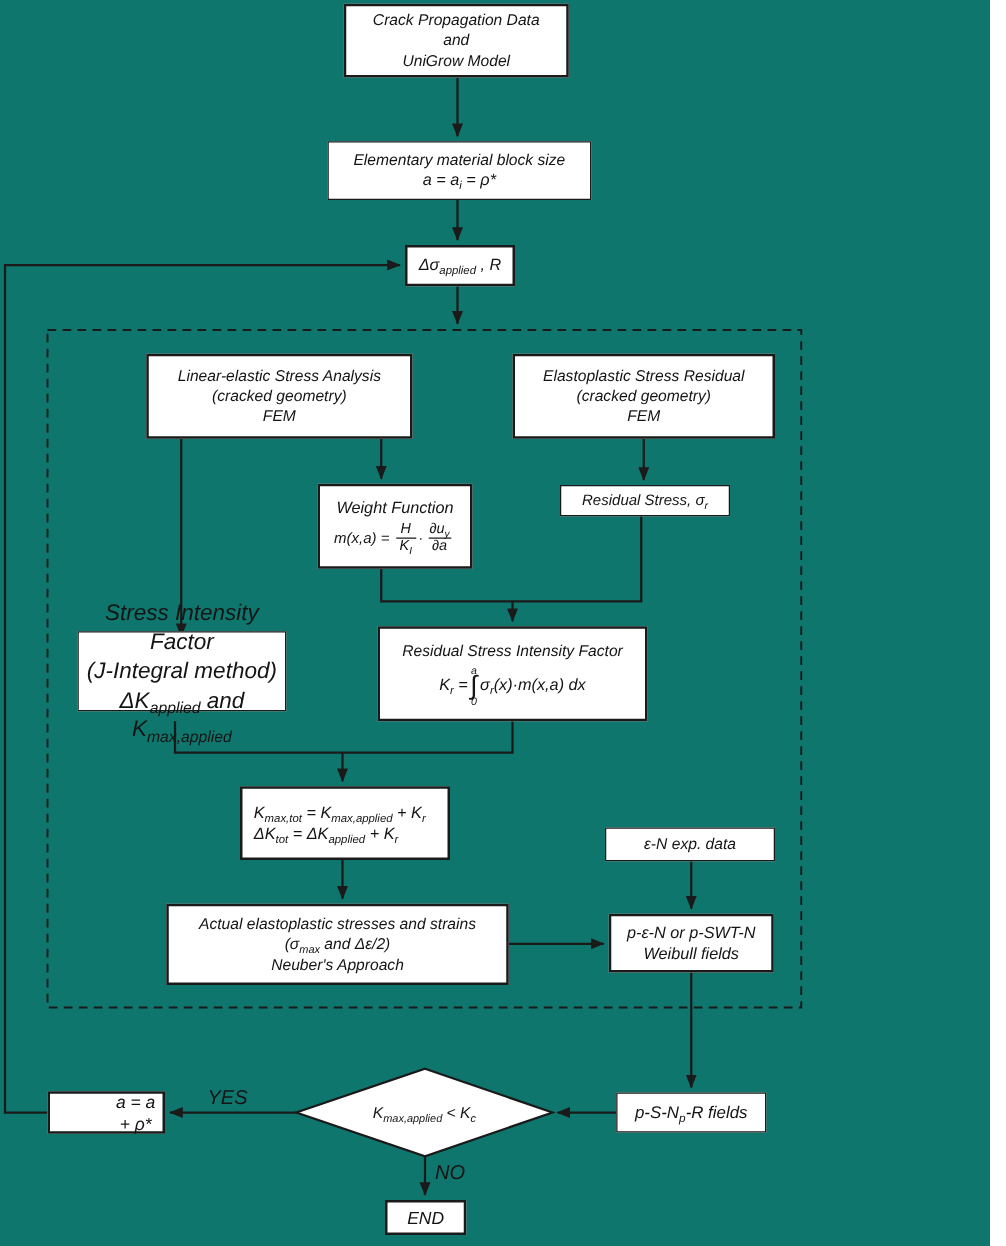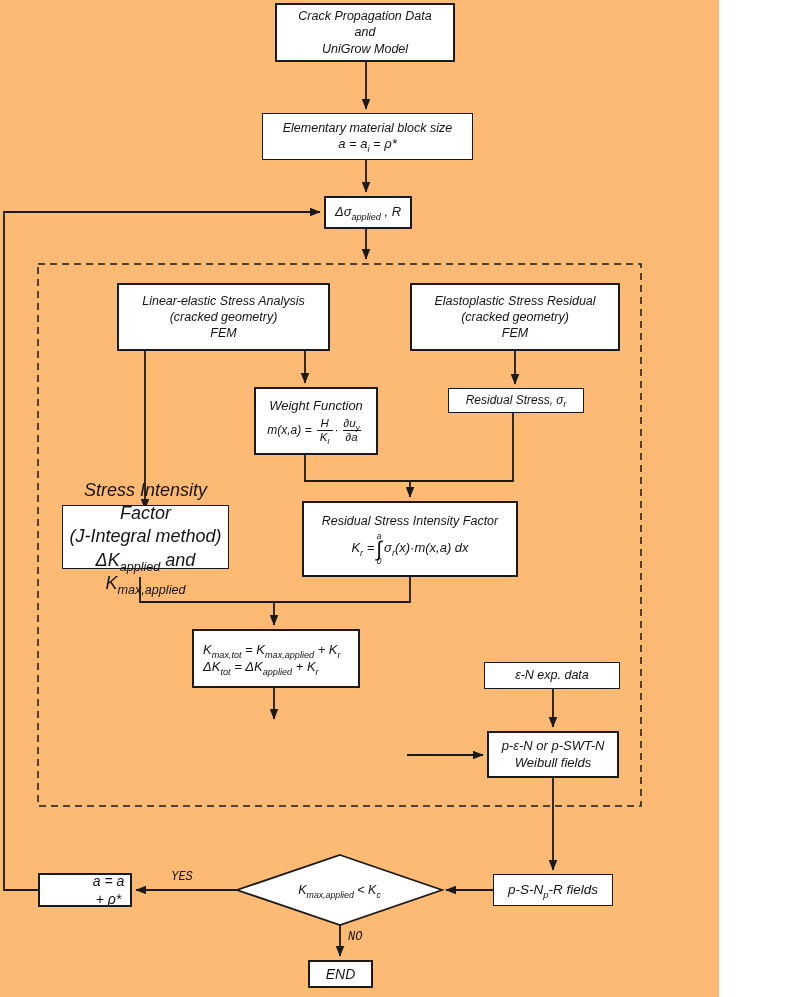--- a/index.html
+++ b/index.html
@@ -1,34 +1,34 @@
 <!DOCTYPE html>
 <html><head>
 <meta charset="utf-8">
 <style>
   * { margin:0; padding:0; box-sizing:border-box; }
   html,body { background:#fff; }
   body { font-family:"Liberation Sans", sans-serif; color:#141414; }
-  #canvas { position:relative; width:719px; height:997px; background:#fdba74; overflow:hidden; }
+  #canvas { position:relative; width:792px; height:997px; background:#0f766e; overflow:hidden; }
   #connectors { position:absolute; left:0; top:0; }
   .box {
     position:absolute; background:#fff; border:2px solid #1a1a1a;
     display:flex; flex-direction:column; align-items:center; justify-content:center;
     text-align:center; font-style:italic; font-size:12.5px; line-height:1.3;
   }
   .thin { border-width:1.5px; }
   sub { font-size:0.7em; font-style:italic; line-height:0; }
   .formula-row { display:flex; flex-direction:row; align-items:center; justify-content:center; }
   .frac { display:inline-flex; flex-direction:column; align-items:center; line-height:1.1; font-size:11.5px; margin:0 2px; }
   .frac .num, .frac .den { padding:0 3px; }
   .frac .den { border-top:1.2px solid #1a1a1a; }
   .int-wrap { display:inline-flex; flex-direction:column; align-items:center; line-height:0.75; margin:0 2px; }
   .int-wrap .lim { font-size:8.5px; line-height:1; }
   .int-wrap .sign { font-size:21px; }
-  .lbl { position:absolute; font-style:italic; font-size:12px;font-family:Liberation Mono, monospace; }
+  .lbl { position:absolute; font-style:italic; font-size:16px; }
   .diamond-label { position:absolute; display:flex; align-items:center; justify-content:center; font-style:italic; font-size:12.5px; }
   .left-align { align-items:flex-start; text-align:right; padding-left:9px; }
 </style>
 </head>
 <body>
 
 <div id="canvas">
 
   <svg id="connectors" width="805" height="997">
     <defs>
@@ -131,20 +131,25 @@
 
   <div class="box left-align" style="left:192px; top:629px; width:168px; height:59px; font-size:13px;">
     <div><span>K</span><sub>max,tot</sub><span> = K</span><sub>max,applied</sub><span> + K</span><sub>r</sub></div>
     <div><span>ΔK</span><sub>tot</sub><span> = ΔK</span><sub>applied</sub><span> + K</span><sub>r</sub></div>
   </div>
 
   <div class="box thin" style="left:484px; top:662px; width:136px; height:27px;">
     <div>ε-N exp. data</div>
   </div>
 
+  <div class="box" style="left:133px; top:723px; width:274px; height:65px;">
+    <div>Actual elastoplastic stresses and strains</div>
+    <div><span>(σ</span><sub>max</sub><span> and Δε/2)</span></div>
+    <div>Neuber's Approach</div>
+  </div>
 
   <div class="box" style="left:487px; top:731px; width:132px; height:47px; font-size:13px;">
     <div>p-ε-N or p-SWT-N</div>
     <div>Weibull fields</div>
   </div>
 
   <div class="box thin" style="left:493px; top:874px; width:120px; height:32px; font-size:13.5px;">
     <div><span>p-S-N</span><sub>p</sub><span>-R fields</span></div>
   </div>
 

